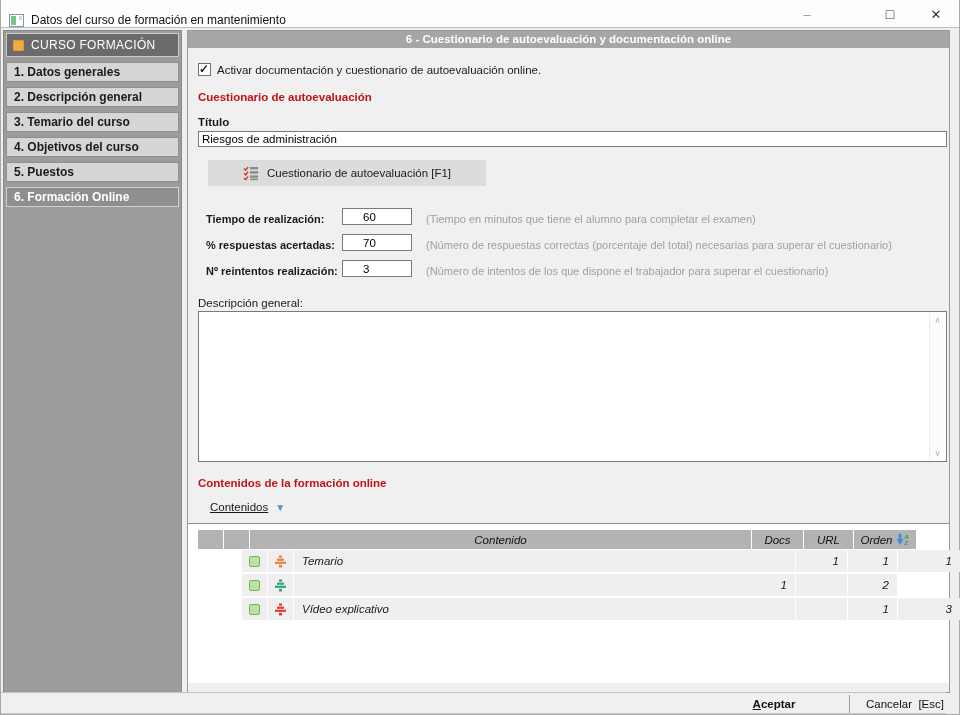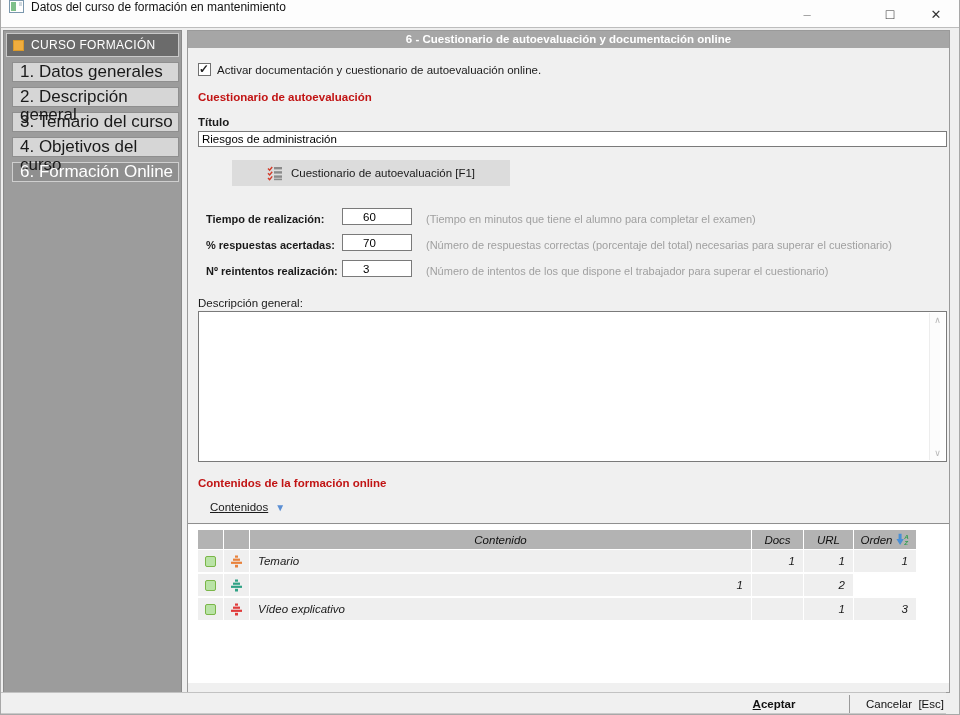--- a/index.html
+++ b/index.html
@@ -11,21 +11,21 @@
     overflow:hidden;
     font-size:11.5px;
     color:#1a1a1a;
   }
   .window { position:absolute; inset:0; border:1px solid #a8a8a8; border-top:none; }
 
   
   .titlebar {
     position:absolute; left:0; top:0; right:0; height:28px;
     background:#fdfdfd; border-bottom:1px solid #bdbdbd;
-    display:flex; align-items:flex-start;
+    display:flex; align-items:flex-end;
   }
   .app-icon { width:15px; height:13px; margin:0 7px 0 8px; position:relative;
     border:1px solid #7a97ad; background:#fff; }
   .app-icon .g1 { position:absolute; left:1px; top:1px; width:5px; height:9px; background:#7fc08a; }
   .app-icon .g2 { position:absolute; right:1px; top:1px; width:3px; height:4px; background:#cfd8de; }
   .title-text { font-size:12px; color:#111; }
   .win-controls { position:absolute; right:0; top:0; height:28px; display:flex; align-items:center; }
   .win-btn { width:46px; text-align:center; font-size:13px; color:#333; cursor:default; }
   .win-btn.min { color:#9a9a9a; width:60px; margin-right:30px; }
   .win-btn.max { font-size:14px; }
@@ -35,23 +35,23 @@
   .sidebar {
     position:absolute; left:2px; top:30px; width:179px; height:663px;
     background:#9c9c9c; border:1px solid #8a8a8a;
   }
   .sidebar-header {
     margin:2px; height:24px; background:#6b6b6b; border:1px solid #c9c9c9;
     display:flex; align-items:center; color:#fff; font-size:12px; letter-spacing:0.3px;
   }
   .orange-sq { width:11px; height:11px; background:#f0ad3e; border:1px solid #d9992b; margin:0 7px 0 6px; }
   .side-item {
-    margin:5px 2px 0 8px; height:20px; line-height:18px;
+    margin:5px 2px 0 2px; height:20px; line-height:18px;
     background:#d6d6d6; border:1px solid #8f8f8f; padding-left:7px;
-    font-size:17px; color:#1a1a1a; cursor:default;
+    font-size:12px; color:#1a1a1a; cursor:default;font-weight:bold;
   }
   .side-item.selected { background:#8f8f8f; color:#fff; border-color:#cfcfcf; }
 
   
   .panel {
     position:absolute; left:186px; top:30px; width:763px; height:663px;
     background:#f0f0f0; border:1px solid #9a9a9a;
   }
   .panel-header {
     height:17px; background:#a6a6a6; color:#fff; font-weight:bold;
@@ -65,21 +65,21 @@
   .checkbox .checkmark { position:absolute; left:0px; top:-2px; font-size:12px; font-weight:bold; color:#222; display:none; }
   .checkbox[data-checked="true"] .checkmark { display:block; }
   .red-heading { margin:15px 0 0 10px; color:#c11414; font-weight:bold; font-size:11.5px; }
   .bold-label { margin:13px 0 0 10px; font-weight:bold; font-size:11.5px; }
   .title-input {
     display:block; margin:3px 4px 0 10px; width:749px; height:16px;
     border:1px solid #7a7a7a; background:#fff; font-family:"Liberation Sans",sans-serif;
     font-size:11.5px; padding:0 3px; outline:none;
   }
   .quiz-button {
-    margin:13px 0 0 44px; width:278px; height:26px; background:#dcdcdc;
+    margin:13px 0 0 20px; width:278px; height:26px; background:#dcdcdc;
     border:1px solid #dcdcdc; display:flex; align-items:center; justify-content:center;
     font-size:11.5px; color:#1a1a1a; cursor:default;
   }
   .quiz-button svg { margin-right:8px; }
 
   .fields { margin-top:13px; }
   .field-row { display:flex; align-items:flex-end; height:26px; margin-left:18px; }
   .field-label { flex:0 0 136px; font-weight:bold; font-size:11px; white-space:nowrap; }
   .field-input {
     width:70px; height:17px; border:1px solid #7a7a7a; background:#fff;
@@ -109,21 +109,21 @@
     background:#fff; height:159px; padding:5px 0 0 10px; border-top:1px solid #fdfdfd;
   }
   .tgrid { width:719px; }
   .trow { display:grid; grid-template-columns:26px 26px 502px 52px 50px 63px;font-style:italic; }
   .thead .tcell {
     background:#b3b3b3; height:20px; line-height:20px; text-align:center;
     font-size:11.5px; color:#111; border-right:1px solid #fff; border-bottom:1px solid #fff;
     display:flex; align-items:center; justify-content:center;
   }
   .thead .tcell.orden-head svg { margin-left:4px; }
-  .tbody .trow { margin-bottom:2px; }
+  .tbody .trow { margin-bottom:2px;margin-left:44px; }
   .tbody .tcell {
     background:#efefef; height:22px; display:flex; align-items:center;
     border-right:1px solid #fff; font-size:11.5px; color:#1a1a1a;
   }
   .tcell.name-cell { padding-left:8px; justify-content:flex-start; }
   .tcell.num-cell { justify-content:flex-end; padding-right:8px; }
   .tcell.icon-cell { justify-content:center; }
   .green-sq { width:11px; height:11px; background:#b9e3a6; border:1px solid #7ab648; border-radius:2px; }
   .tree-icon { display:inline-flex; }
   .tree-icon[data-color="orange"] { color:#e8823c; }
@@ -165,20 +165,21 @@
 
   <div class="sidebar">
     <div class="sidebar-header">
       <span class="orange-sq"></span>
       <span>CURSO FORMACIÓN</span>
     </div>
     <div class="side-item">1. Datos generales</div>
     <div class="side-item">2. Descripción general</div>
     <div class="side-item">3. Temario del curso</div>
     <div class="side-item">4. Objetivos del curso</div>
+    <div class="side-item">5. Puestos</div>
     <div class="side-item selected">6. Formación Online</div>
   </div>
 
   <div class="panel">
     <div class="panel-header">6 - Cuestionario de autoevaluación y documentación online</div>
 
     <div class="checkbox-row">
       <span class="checkbox" data-checked="true">
         <span class="checkmark">✓</span>
       </span>

